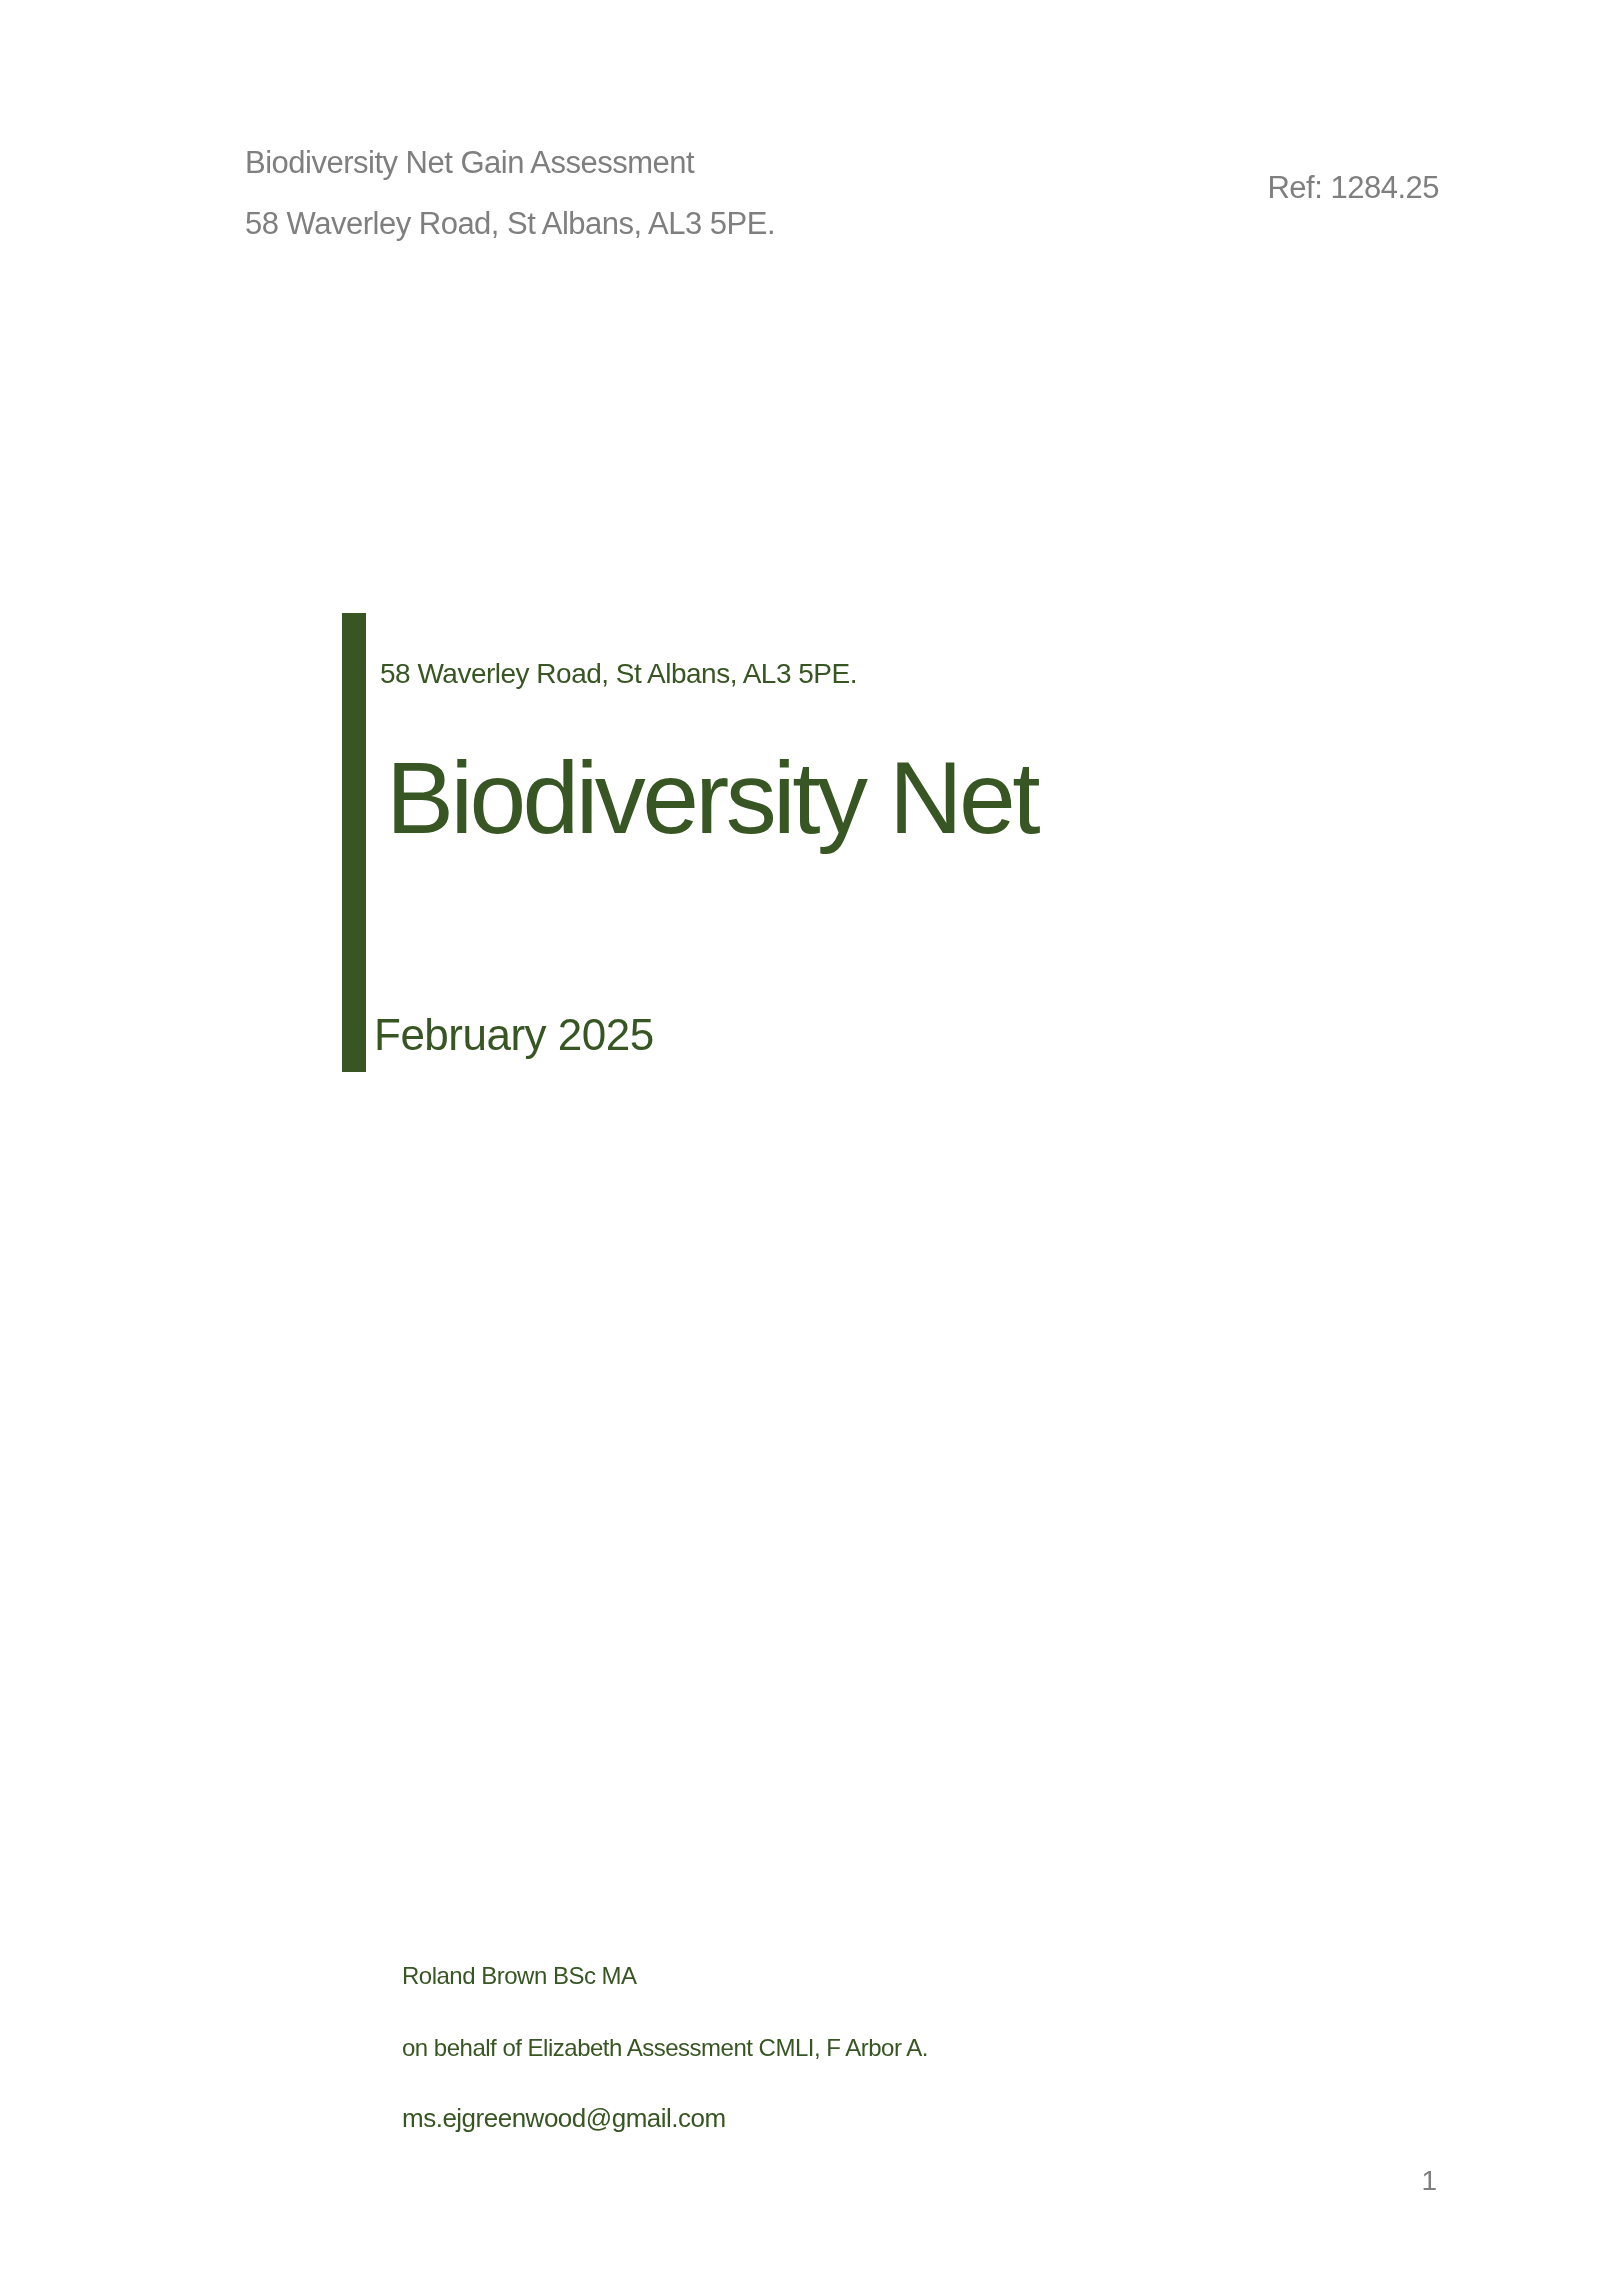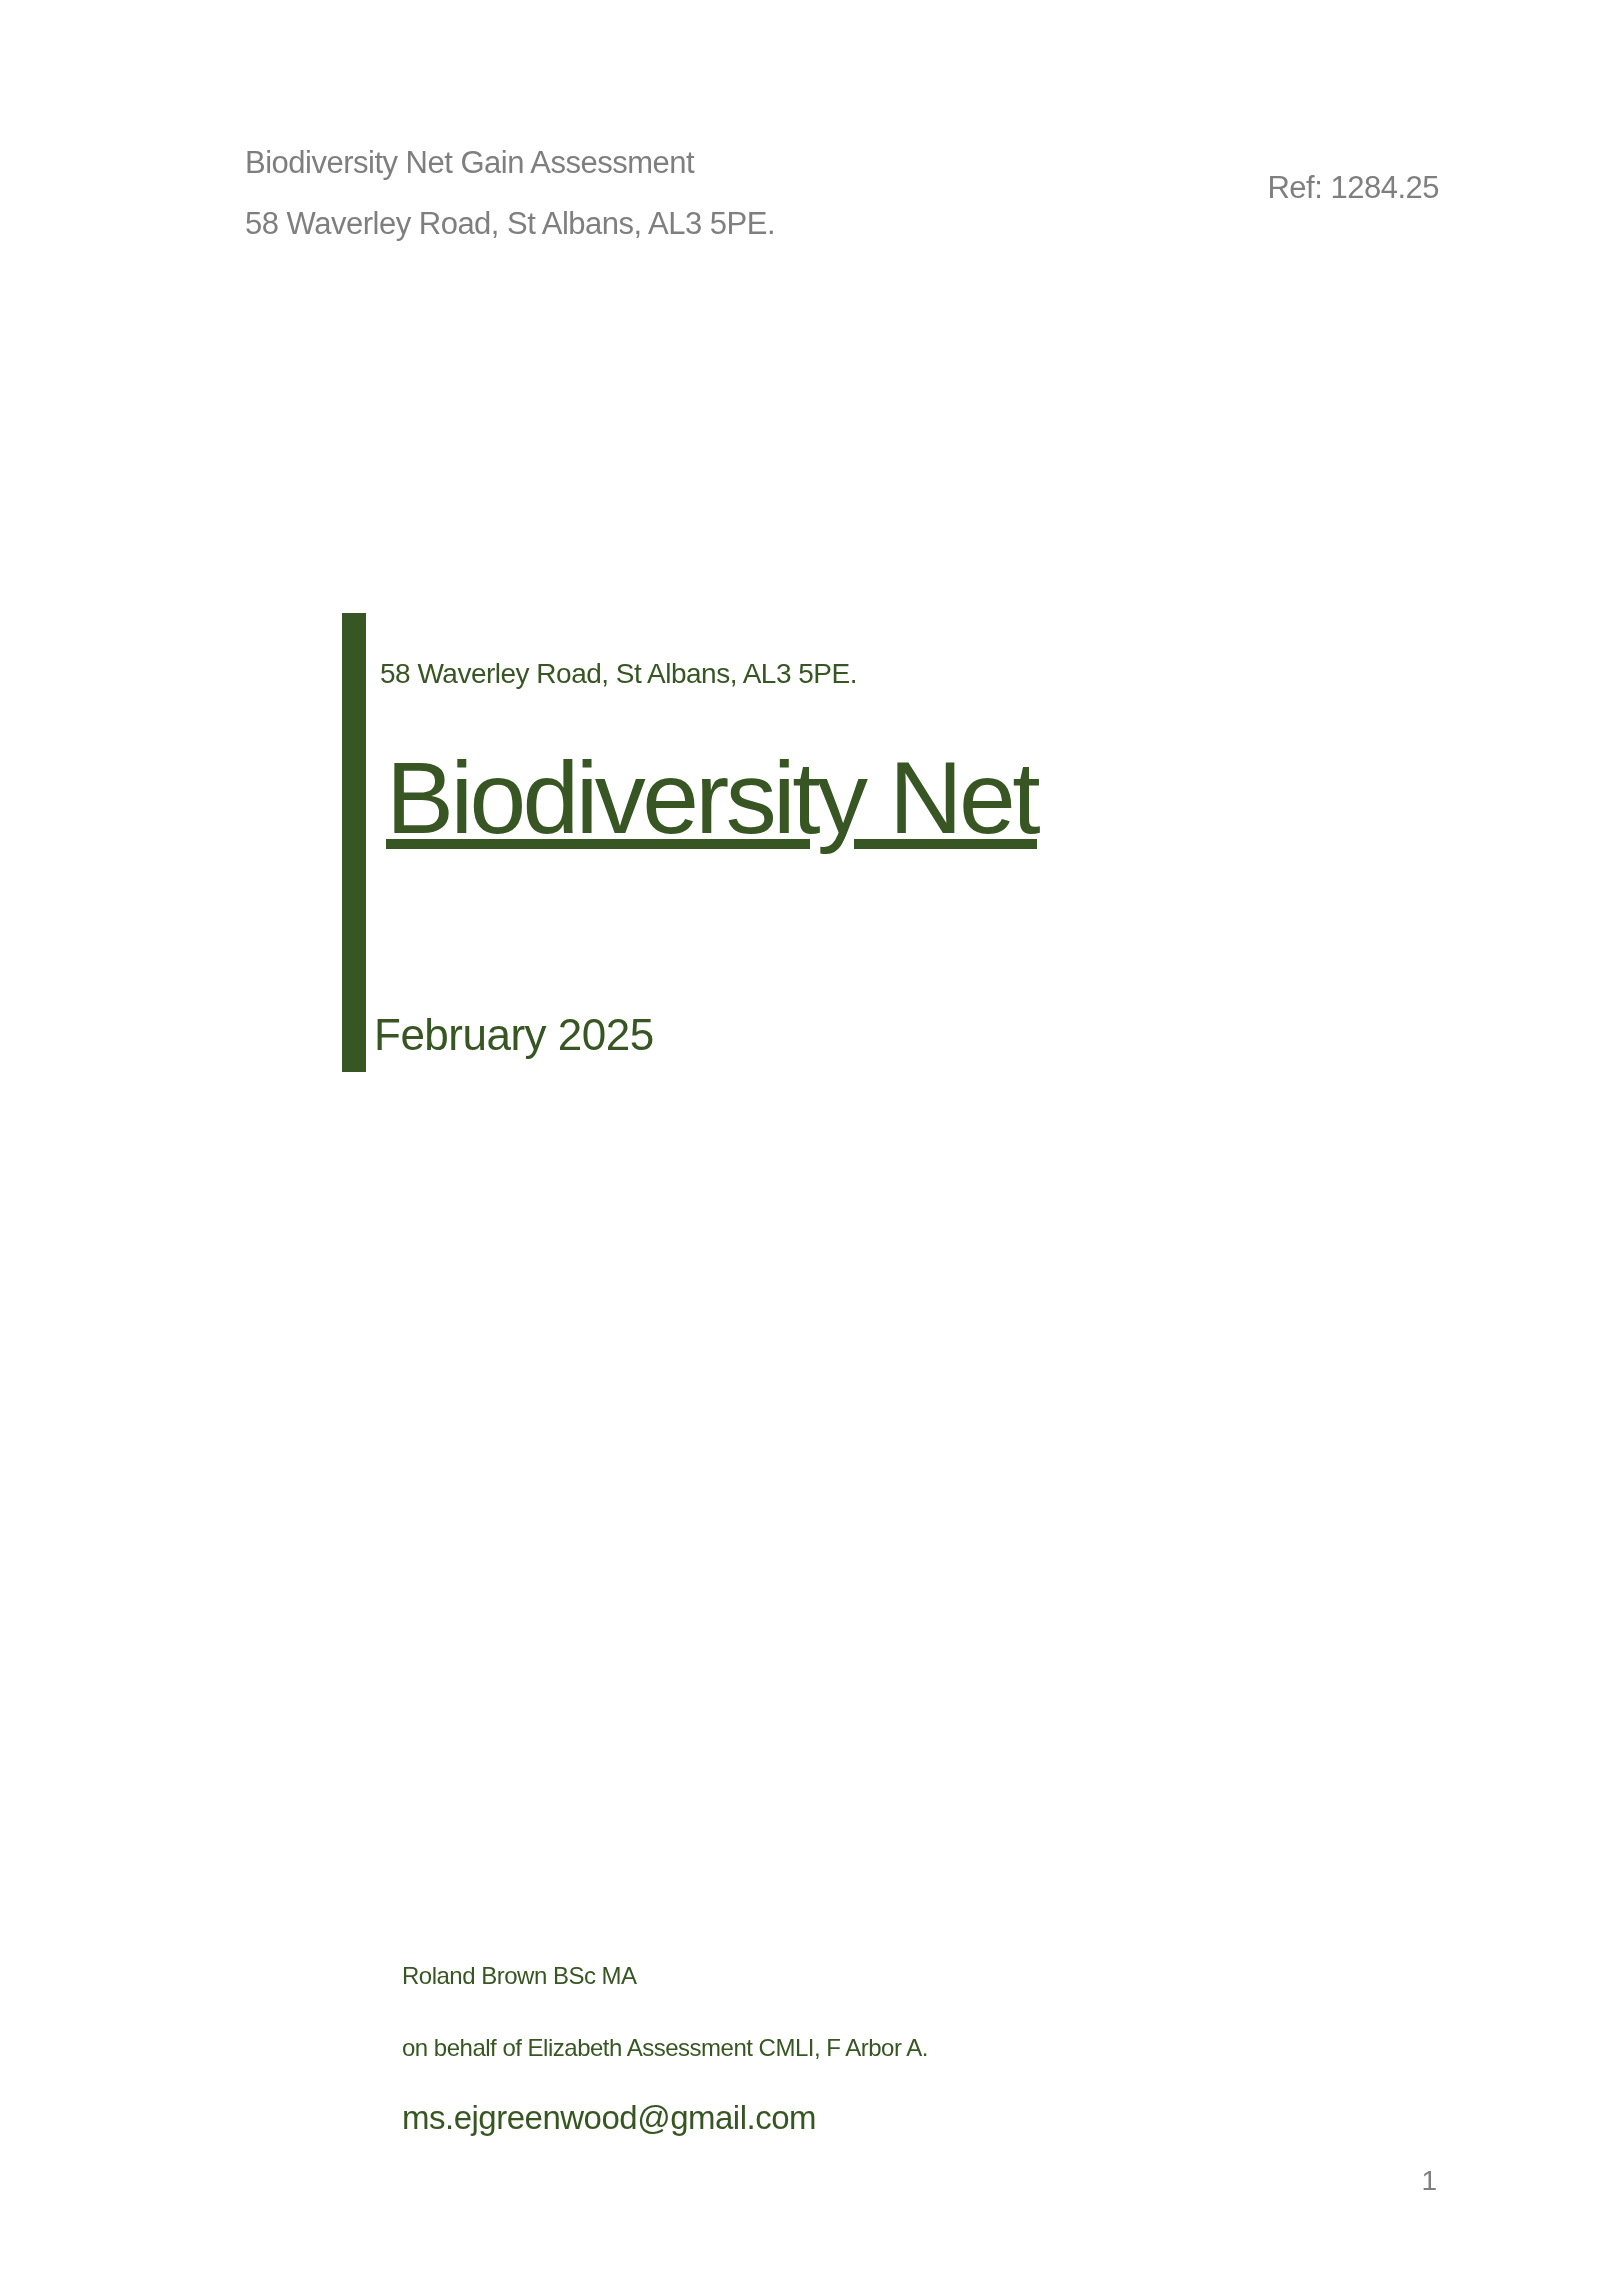--- a/index.html
+++ b/index.html
@@ -63,21 +63,20 @@
   .doc-title {
     position: absolute;
     left: 338px;
     top: 683px;
     color: var(--green);
     font-size: 102px;
     line-height: 134px;
     font-weight: 300;
     letter-spacing: -3.6px;
     white-space: nowrap;
-    text-decoration: underline;
   }
   .title-date {
     position: absolute;
     left: 338px;
     top: 980px;
     color: var(--green);
     font-size: 44px;
     line-height: 38px;
     letter-spacing: -0.5px;
     white-space: nowrap;
@@ -90,21 +89,21 @@
     top: 1904px;
     color: var(--green);
     white-space: nowrap;
   }
   .author-line {
     font-size: 24px;
     line-height: 48px;
     letter-spacing: -0.5px;
   }
   .author-email {
-    font-size: 33px;
+    font-size: 26px;
     line-height: 44px;
     letter-spacing: -0.5px;
   }
 
   
   .page-number {
     position: absolute;
     right: 198px;
     top: 2128px;
     color: var(--gray);

